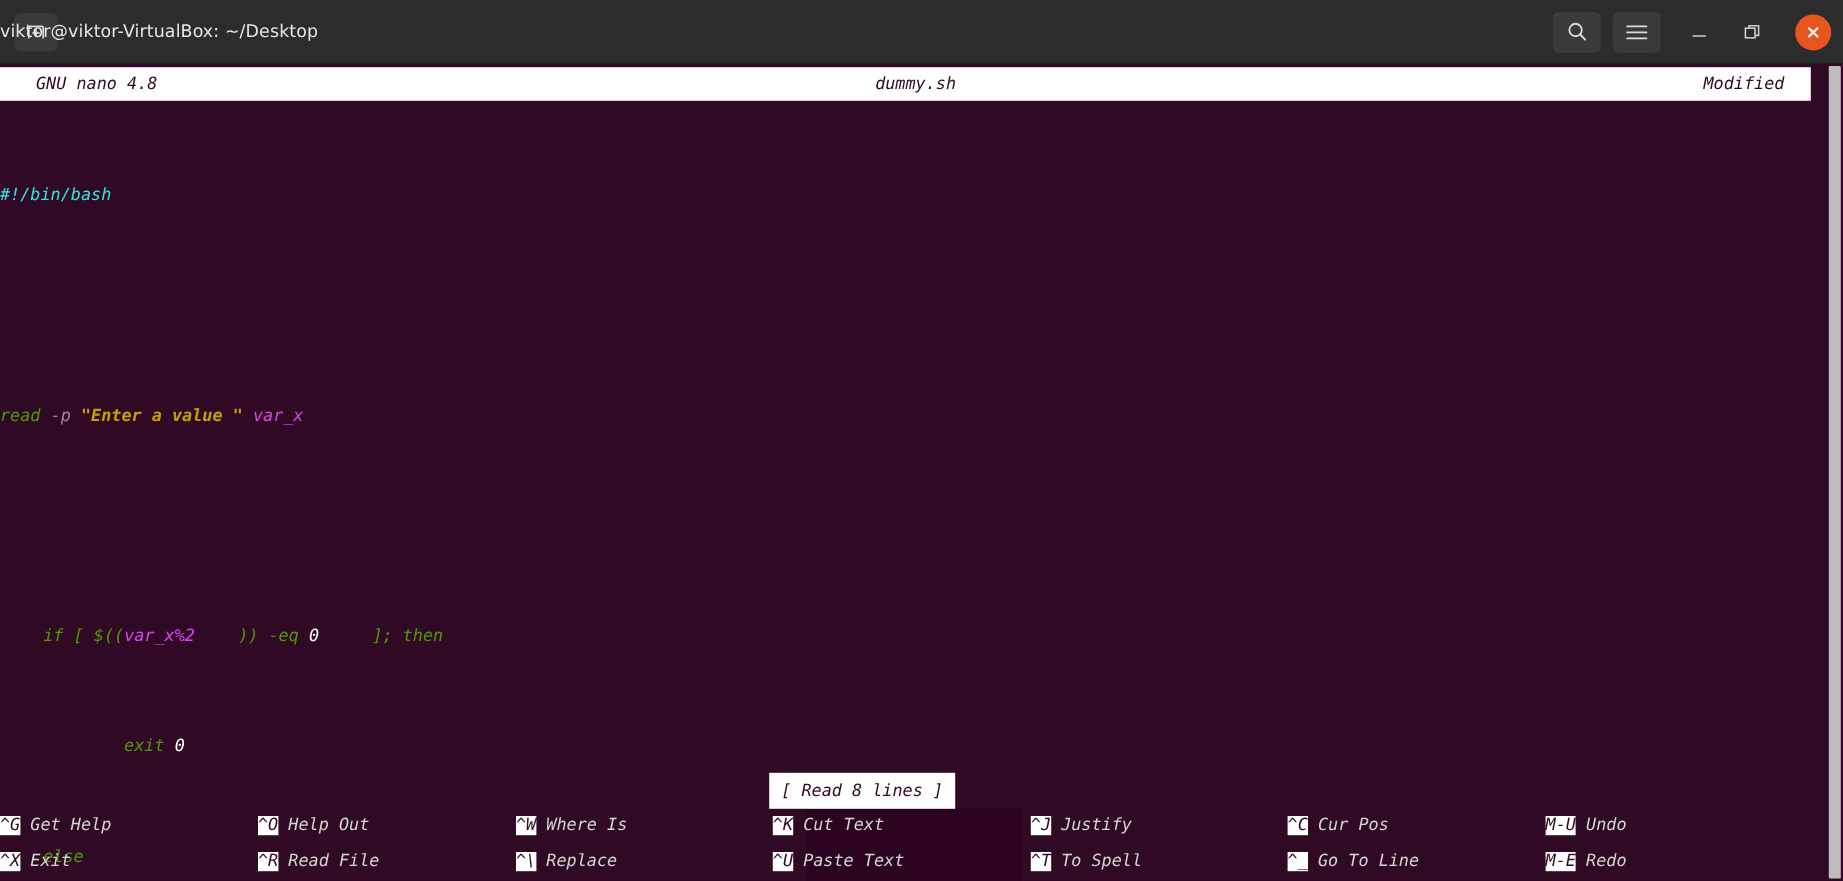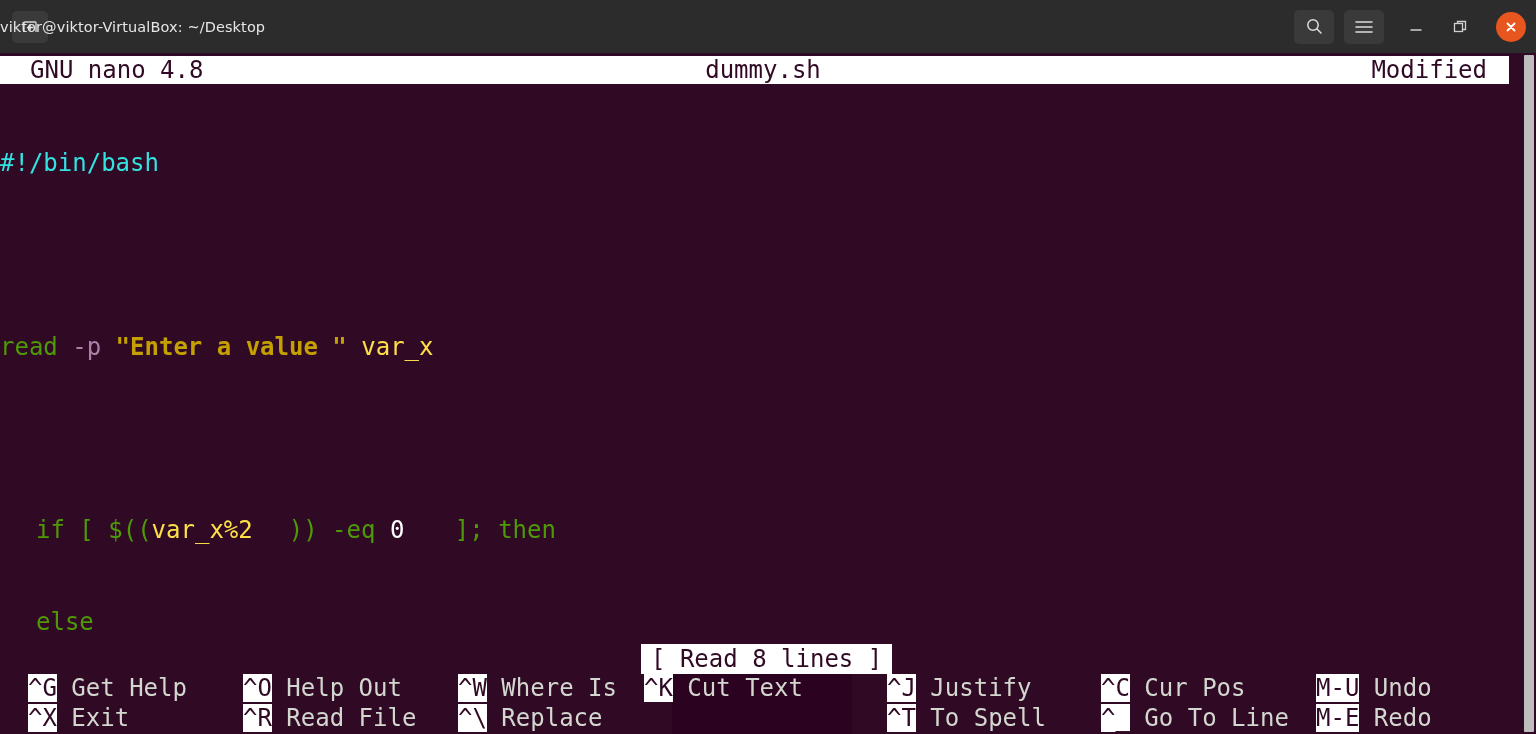--- a/index.html
+++ b/index.html
@@ -51,23 +51,24 @@
     cursor: pointer; margin-left: 14px;
   }
 
   
   .terminal {
     position: absolute; top: 53px; left: 0;
     width: 1536px; height: 681px;
     background: #300a24;
     color: #d3d7cf;
     font-family: "DejaVu Sans Mono", monospace;
-    font-size: 24px;
+    font-size: 14px;
     line-height: 30.6px;
     overflow: hidden;
+    font-style: italic;
   }
 
   
   .nano-title {
     position: absolute; top: 3px; left: 0;
     width: 1509px; height: 28px;
     background: #ffffff; color: #300a24;
     display: flex; align-items: center;
     white-space: pre;
   }
@@ -81,21 +82,21 @@
     width: 1500px;
     white-space: pre;
   }
   .code .ln { height: 30.6px; line-height: 30.6px; }
 
   .c-comment { color: #34e2e2; margin-top: 32px; }
   .c-kw      { color: #4e9a06; }
   .c-green   { color: #4e9a06; padding-left: 36px; }
   .c-flag    { color: #ad7fa8; }
   .c-str     { color: #c4a000; font-weight: bold; }
-  .c-var     { color: #fde047; }
+  .c-var     { color: #d946ef; }
   .c-num     { color: #ffffff; }
 
   
   .statusmsg {
     position: absolute;
     left: 641px; top: 591px;
     height: 30px;
     background: #ffffff; color: #300a24;
     padding: 0 10px;
     display: flex; align-items: center;
@@ -114,21 +115,21 @@
   .shortcuts {
     position: absolute; left: 0; bottom: 0;
     width: 1500px;
     display: block;
   }
   .sc-row {
     position: relative;
     height: 30.6px; line-height: 30.6px;
     white-space: pre;
   }
-  .sc-item { position: absolute; top: 0; white-space: pre; padding-left: 28px; }
+  .sc-item { position: absolute; top: 0; white-space: pre; }
   .sc-key {
     background: #ffffff; color: #300a24;
     padding: 0 0px;
   }
   .sc-label { color: #d3d7cf; }
 
   
   .scrollbar {
     position: absolute; right: 0; top: 53px;
     width: 14px; height: 681px;
@@ -195,44 +196,46 @@
       <span class="nt-file">dummy.sh</span>
       <span class="nt-mod">Modified</span>
     </div>
 
     <div class="code">
       <div class="ln"><span class="c-comment">#!/bin/bash</span></div>
       <div class="ln"></div>
       <div class="ln"><span class="c-kw">read </span><span class="c-flag">-p</span><span class="c-var"> </span><span class="c-str">"Enter a value "</span><span class="c-var"> </span><span class="c-var">var_x</span></div>
       <div class="ln"></div>
       <div class="ln"><span class="c-green">if [ $((</span><span class="c-var">var_x%2</span><span class="c-green">)) -eq </span><span class="c-num">0</span><span class="c-green"> ]; then</span></div>
+      <div class="ln"><span class="c-green">        exit </span><span class="c-num">0</span></div>
       <div class="ln"><span class="c-green">else</span></div>
       
       
       
     </div>
 
     <div class="shadowblock"></div>
 
     <div class="statusmsg">[ Read 8 lines ]</div>
 
     <div class="shortcuts">
       <div class="sc-row">
         <span class="sc-item" style="left:0px"><span class="sc-key">^G</span><span class="sc-label"> Get Help</span></span>
         <span class="sc-item" style="left:215px"><span class="sc-key">^O</span><span class="sc-label"> Help Out</span></span>
         <span class="sc-item" style="left:430px"><span class="sc-key">^W</span><span class="sc-label"> Where Is</span></span>
-        <span class="sc-item" style="left:616px"><span class="sc-key">^K</span><span class="sc-label"> Cut Text</span></span>
+        <span class="sc-item" style="left:644px"><span class="sc-key">^K</span><span class="sc-label"> Cut Text</span></span>
         <span class="sc-item" style="left:859px"><span class="sc-key">^J</span><span class="sc-label"> Justify</span></span>
         <span class="sc-item" style="left:1073px"><span class="sc-key">^C</span><span class="sc-label"> Cur Pos</span></span>
         <span class="sc-item" style="left:1288px"><span class="sc-key">M-U</span><span class="sc-label"> Undo</span></span>
       </div>
       <div class="sc-row">
         <span class="sc-item" style="left:0px"><span class="sc-key">^X</span><span class="sc-label"> Exit</span></span>
         <span class="sc-item" style="left:215px"><span class="sc-key">^R</span><span class="sc-label"> Read File</span></span>
         <span class="sc-item" style="left:430px"><span class="sc-key">^\</span><span class="sc-label"> Replace</span></span>
+        <span class="sc-item" style="left:644px"><span class="sc-key">^U</span><span class="sc-label"> Paste Text</span></span>
         <span class="sc-item" style="left:859px"><span class="sc-key">^T</span><span class="sc-label"> To Spell</span></span>
         <span class="sc-item" style="left:1073px"><span class="sc-key">^_</span><span class="sc-label"> Go To Line</span></span>
         <span class="sc-item" style="left:1288px"><span class="sc-key">M-E</span><span class="sc-label"> Redo</span></span>
       </div>
     </div>
   </div>
 
   <div class="scrollbar">
     <div class="thumb"></div>
   </div>

